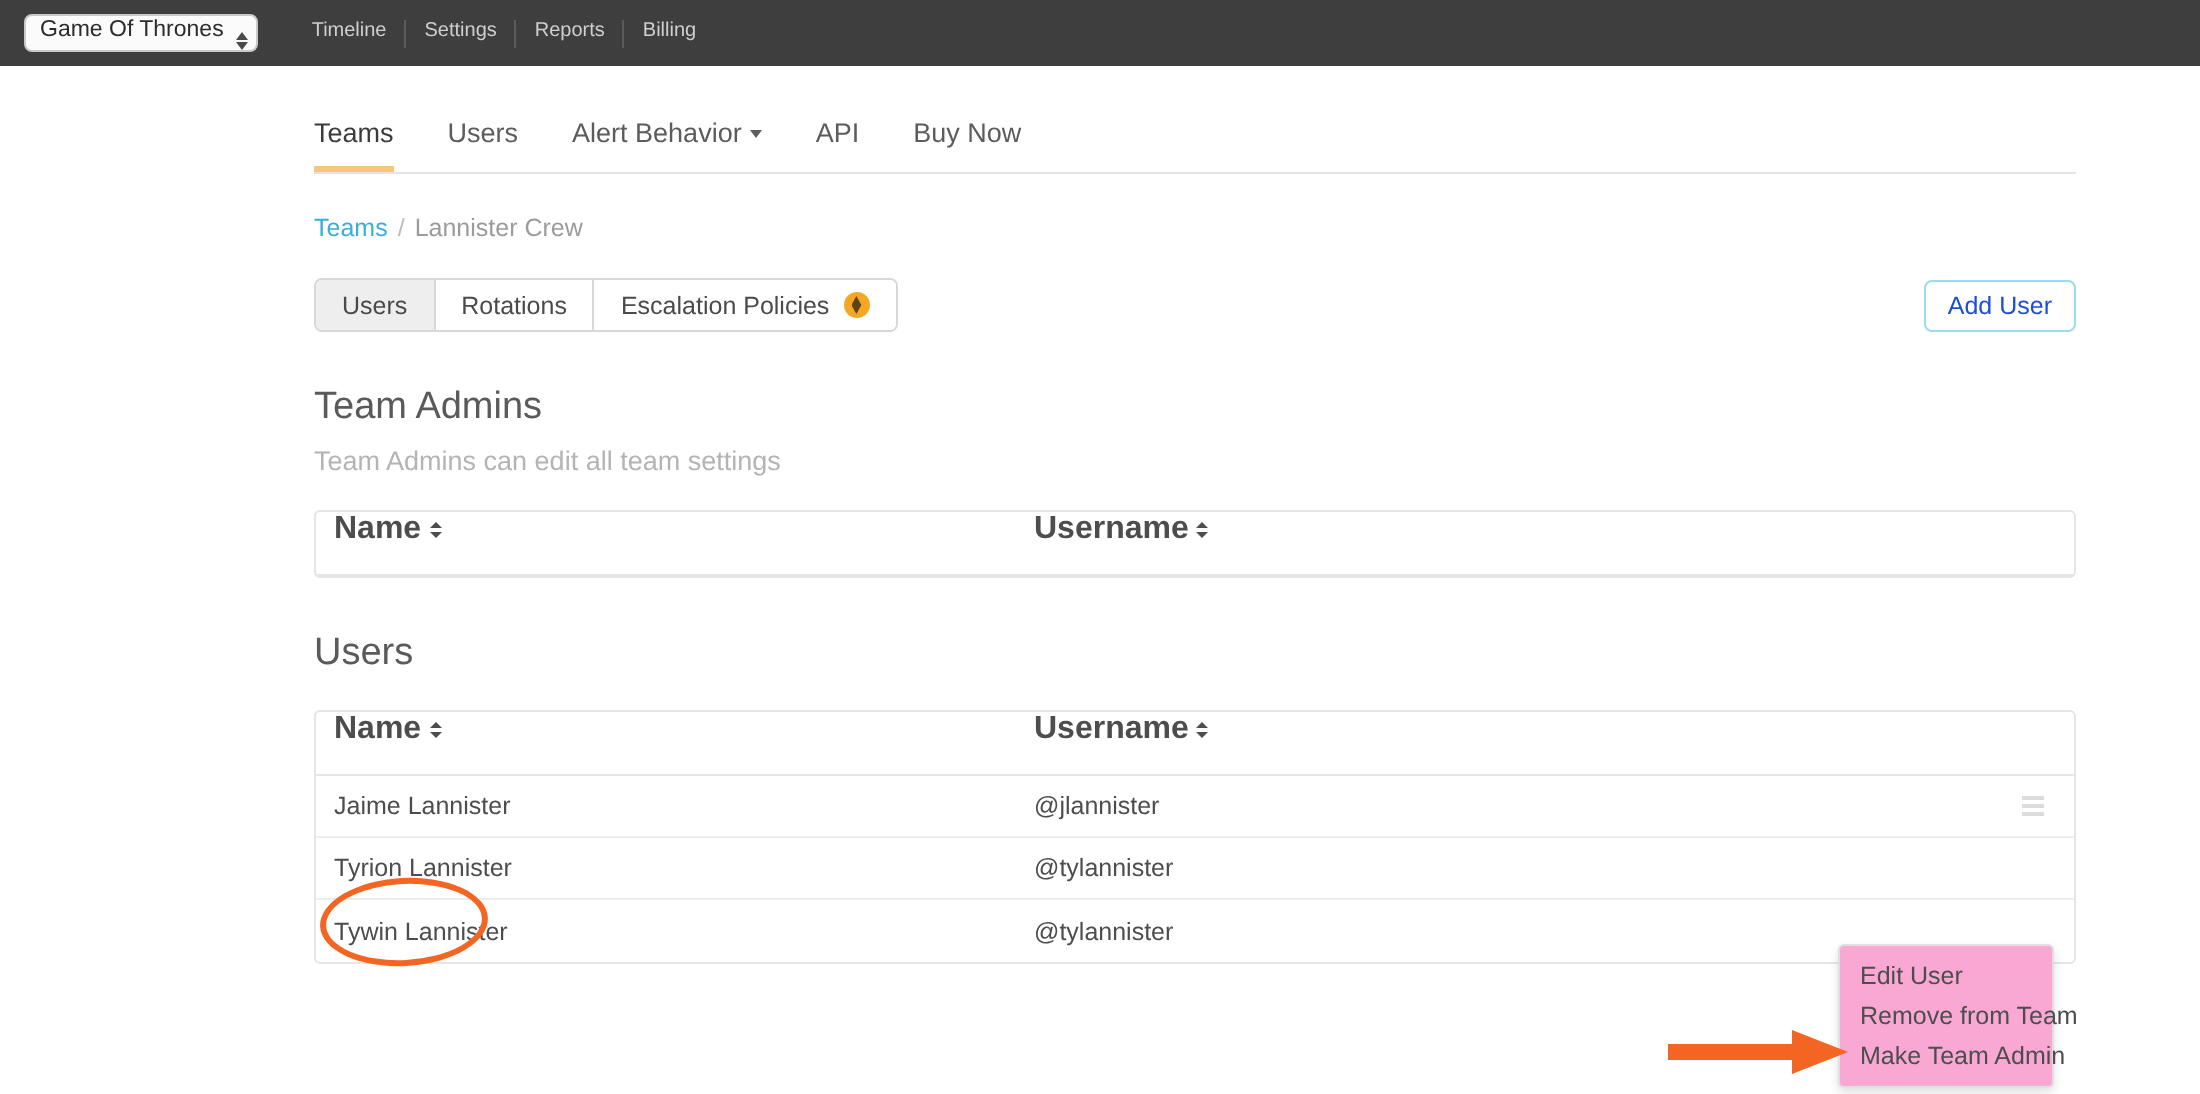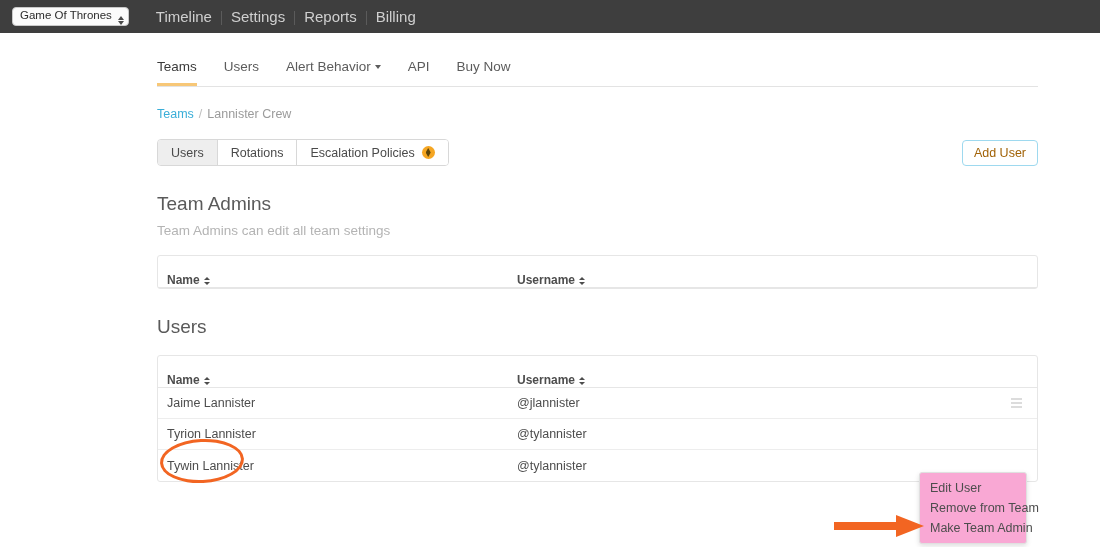--- a/index.html
+++ b/index.html
@@ -48,23 +48,23 @@
     display: block;
     width: 0; height: 0;
     border-left: 3.5px solid transparent;
     border-right: 3.5px solid transparent;
   }
   .org-select .stepper i.up   { border-bottom: 4px solid #4a4a4a; margin-bottom: 1.5px; }
   .org-select .stepper i.down { border-top: 4px solid #4a4a4a; }
 
   .navlinks {
     display: flex;
-    align-items: flex-end;
+    align-items: flex-start;
     margin-left: 18px;
-    font-size: 15px;
+    font-size: 10px;
   }
   .navlinks a {
     color: #cfcfcf;
     text-decoration: none;
     padding: 0 9px;
     white-space: nowrap;
   }
   .navlinks .divider {
     width: 1px;
     height: 14px;
@@ -156,21 +156,21 @@
   .badge-alert::before {
     content: "";
     position: absolute;
     width: 5px; height: 9px;
     background: #5d4408;
     clip-path: polygon(50% 0%, 100% 50%, 50% 100%, 0% 50%);
   }
 
   .btn-add {
     font-size: 12.5px;
-    color: #a16207;
+    color: #1d4ed8;
     background: #fff;
     border: 1px solid #9ed9ef;
     border-radius: 4px;
     padding: 5px 11px;
     cursor: pointer;
     font-family: "Liberation Sans", sans-serif;
     white-space: nowrap;
   }
 
   
@@ -189,24 +189,24 @@
   
   .tbl {
     margin: 17px 62px 0 157px;
     border: 1px solid #e6e6e6;
     border-radius: 3px;
     background: #fff;
     overflow: visible;
   }
   .tbl .thead {
     display: flex;
-    align-items: flex-end;
+    align-items: flex-start;
     height: 32px;
     border-bottom: 1px solid #e6e6e6;
-    font-size: 12px;
+    font-size: 16px;
     font-weight: bold;
     color: #4d4d4d;
   }
   .tbl .trow {
     display: flex;
     align-items: center;
     height: 31px;
     border-bottom: 1px solid #ededed;
     font-size: 12.5px;
     color: #4d4d4d;

